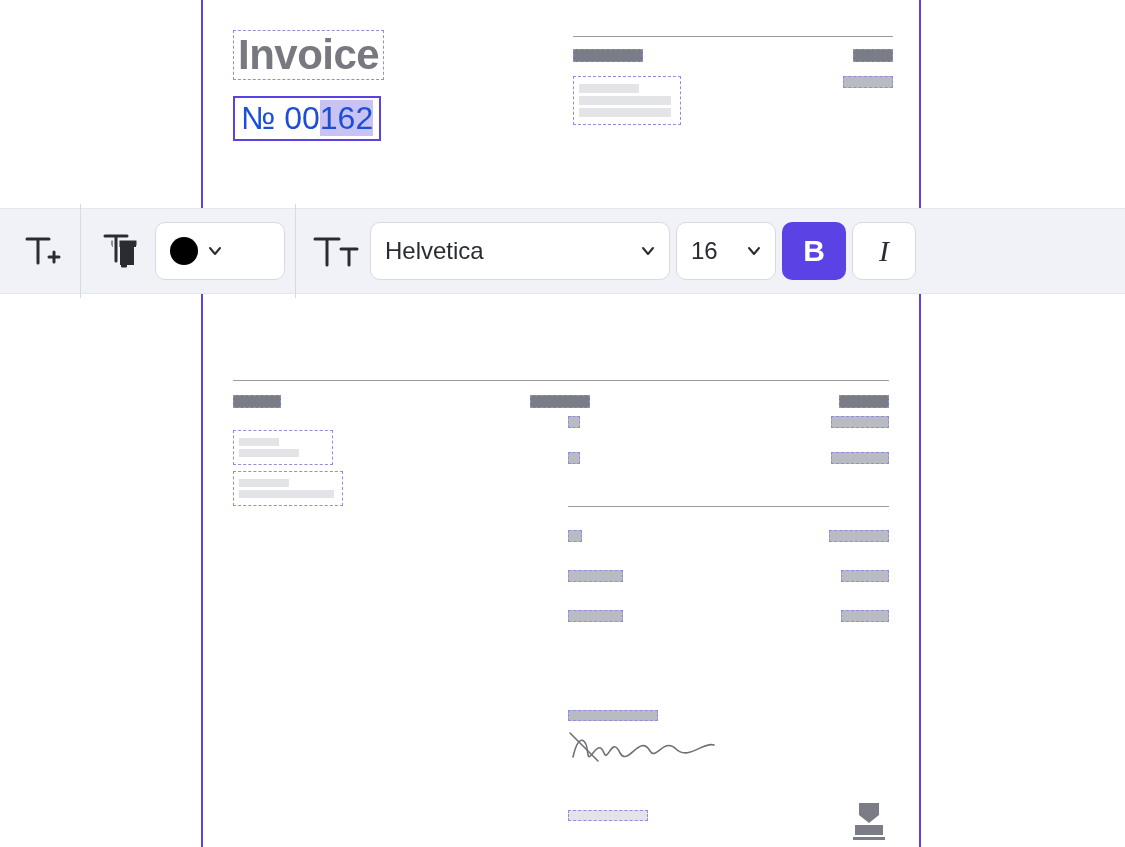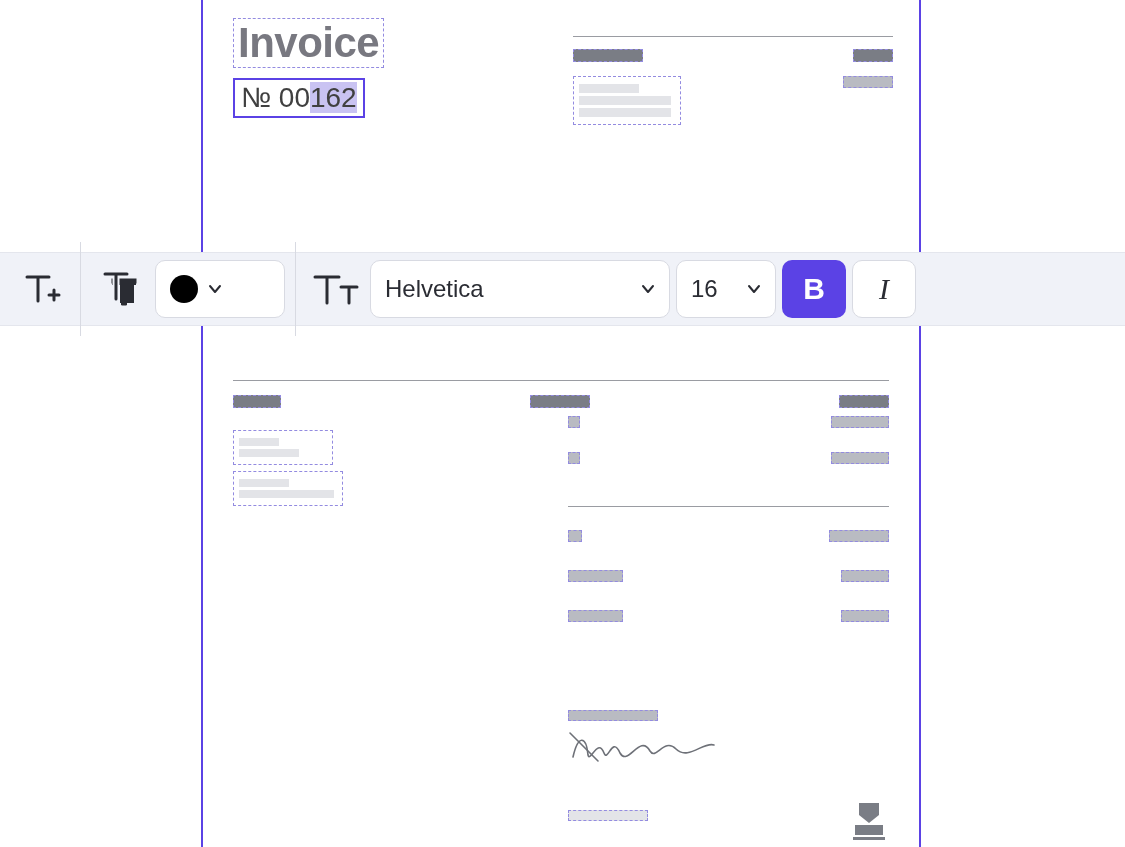--- a/index.html
+++ b/index.html
@@ -15,38 +15,38 @@
   
   .page {
     position: absolute;
     left: 201px;
     top: 0;
     width: 720px;
     height: 847px;
     background: #fff;
     border-left: 2px solid #5b42e5;
     border-right: 2px solid #5b42e5;
-    padding: 18px 30px 0 30px;
+    padding: 30px 30px 0 30px;
   }
 
   .doc-title {
     font-size: 42px;
     font-weight: 700;
     color: #787880;
     letter-spacing: -0.5px;
     display: inline-block;
     padding: 0 4px;
   }
   .dashed { border: 1.5px dashed #938be0; }
   .solid-sel { border: 2px solid #5b42e5; }
   .doc-number {
     display: inline-block;
-    font-size: 28px;
-    color: #404040;
-    margin-top: 10px;
+    font-size: 32px;
+    color: #1d4ed8;
+    margin-top: 16px;
     padding: 2px 6px;
     font-weight: 500;
   }
   .doc-number .hl { background: #c9c3f2; }
 
   
   .ph { background: #7a7d85; border: 1.5px dashed #938be0; }
   .ph-lt { background: #e3e4e8; }
   .ph-md { background: #b9bbc2; }
 
@@ -132,29 +132,28 @@
     width: 40px;
     height: 40px;
   }
 
   
   .toolbar {
     position: absolute;
     left: 0;
     right: 0;
     top: 208px;
-    height: 74px;
+    height: 86px;
     background: #f0f2f8;
     border-top: 1px solid #e4e6ed;
     border-bottom: 1px solid #e4e6ed;
     display: flex;
     align-items: center;
     padding: 0 12px;
     gap: 6px;
-    margin-top: 44px;
   }
   .tb-sep { width: 1px; height: 94px; background: #d8dae2; margin: 0 4px; }
 
   .tb-btn {
     height: 58px;
     min-width: 58px;
     border-radius: 8px;
     display: flex;
     align-items: center;
     justify-content: center;

